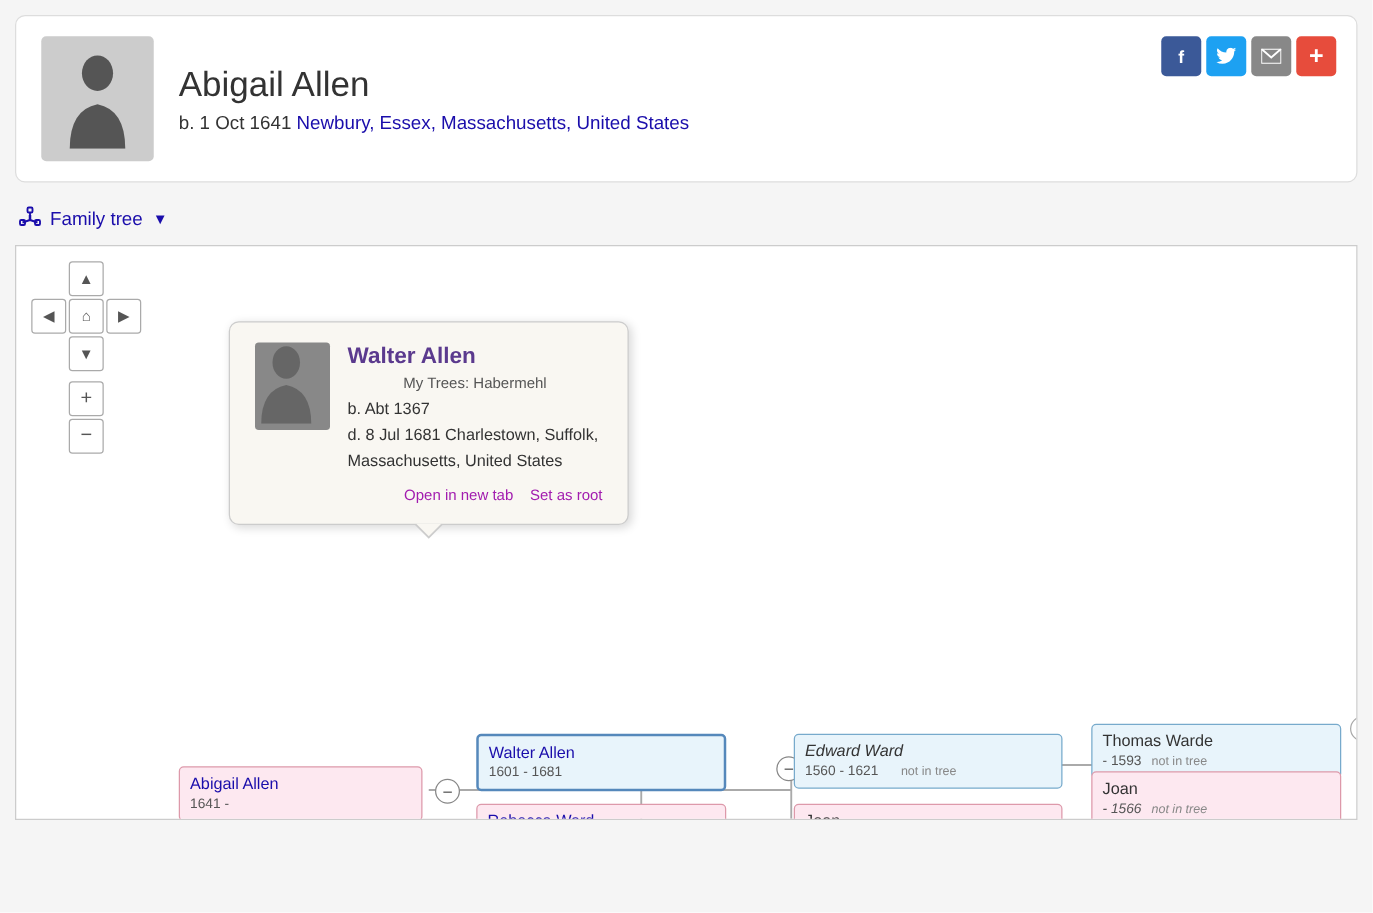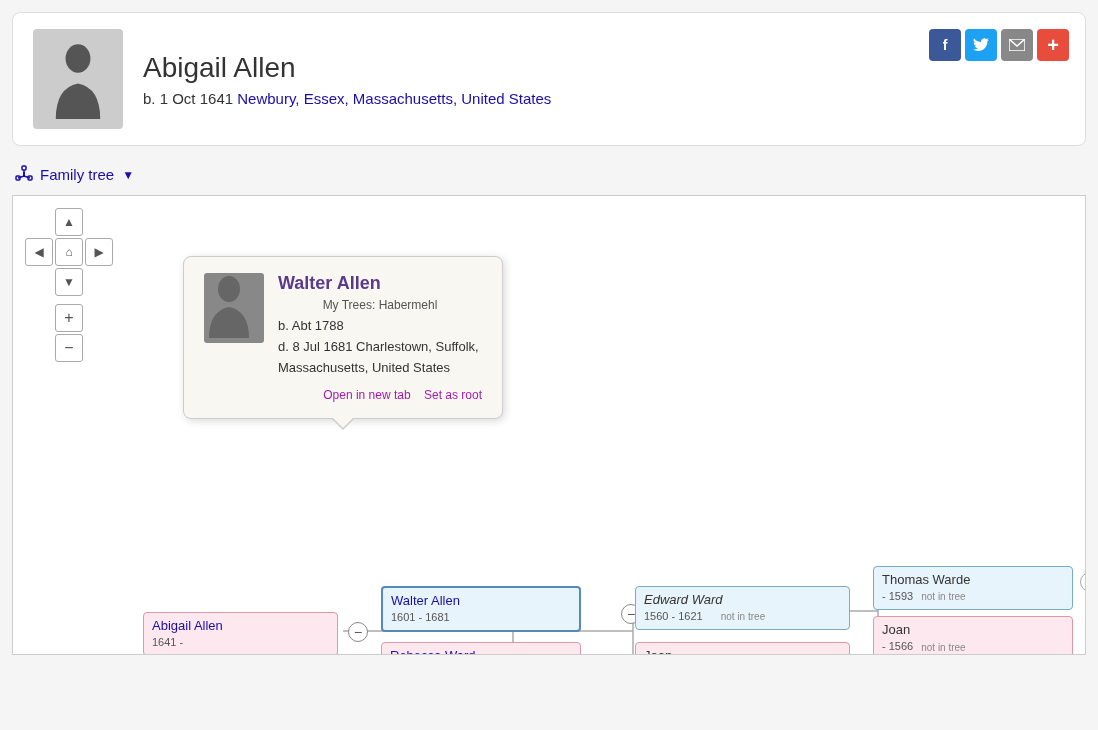--- a/index.html
+++ b/index.html
@@ -395,21 +395,21 @@
           <path d="M5 65 Q5 38 25 34 Q45 38 45 65 Z" fill="#666"></path>
         </svg>
       </div>
       <div class="tooltip-info">
         <h2>Walter Allen</h2>
         <div class="mytrees">
           <span>My Trees:</span>
           <span>Habermehl</span>
         </div>
         <div class="dates">
-          <div>b. Abt 1788</div>
+          <div>b. Abt 1367</div>
           <div>
             <span>d.</span>
             <span>8 Jul 1681</span>
             <span>Charlestown, Suffolk, Massachusetts, United States</span>
           </div>
         </div>
       </div>
     </div>
     <div class="tooltip-footer">
       <a href="#">Open in new tab</a>
@@ -442,31 +442,31 @@
       <span class="dates">1560 - 1621</span>
       <span class="not-in-tree">not in tree</span>
     </div>
   </div>
 
   <div class="person-box box-pink" style="left: 622px; top: 446px; width: 215px;">
     <span style="color:#333; font-size:13px;">Joan</span>
     
   </div>
 
-  <div class="person-box box-blue" style="left: 860px; top: 370px; width: 200px;">
+  <div class="person-box box-blue" style="left: 860px; top: 382px; width: 200px;">
     <span style="color:#333; font-size:13px;">Thomas Warde</span>
     <div style="display:flex; gap:8px; align-items:center;">
       <span class="dates">- 1593</span>
       <span class="not-in-tree">not in tree</span>
     </div>
   </div>
 
   <div class="tree-btn" style="left: 1067px; top: 376px; background:#fff; border-color:#aaa; color:#888;">+</div>
 
   <div class="person-box box-pink" style="left: 860px; top: 420px; width: 200px;">
     <span style="color:#333; font-size:13px;">Joan</span>
-    <div style="display:flex; gap:8px; align-items:flex-end;">
+    <div style="display:flex; gap:8px; align-items:center;font-style:italic;">
       <span class="dates">- 1566</span>
       <span class="not-in-tree">not in tree</span>
     </div>
   </div>
 
 </div>
 
 </body></html>

